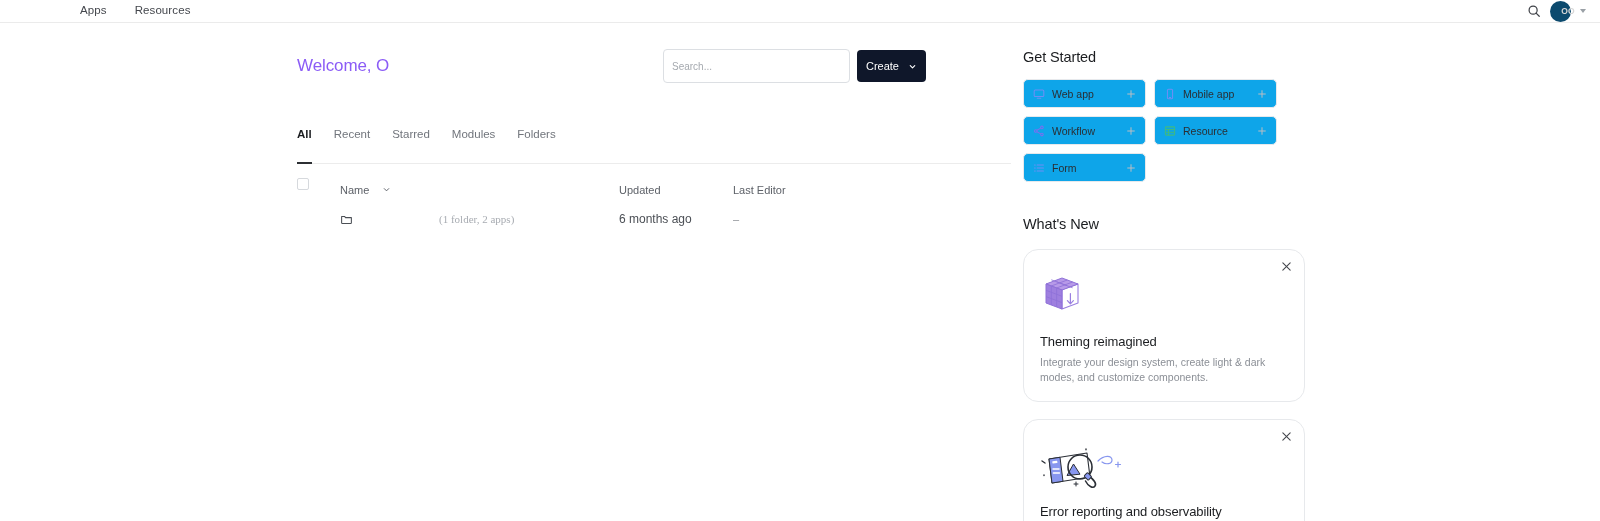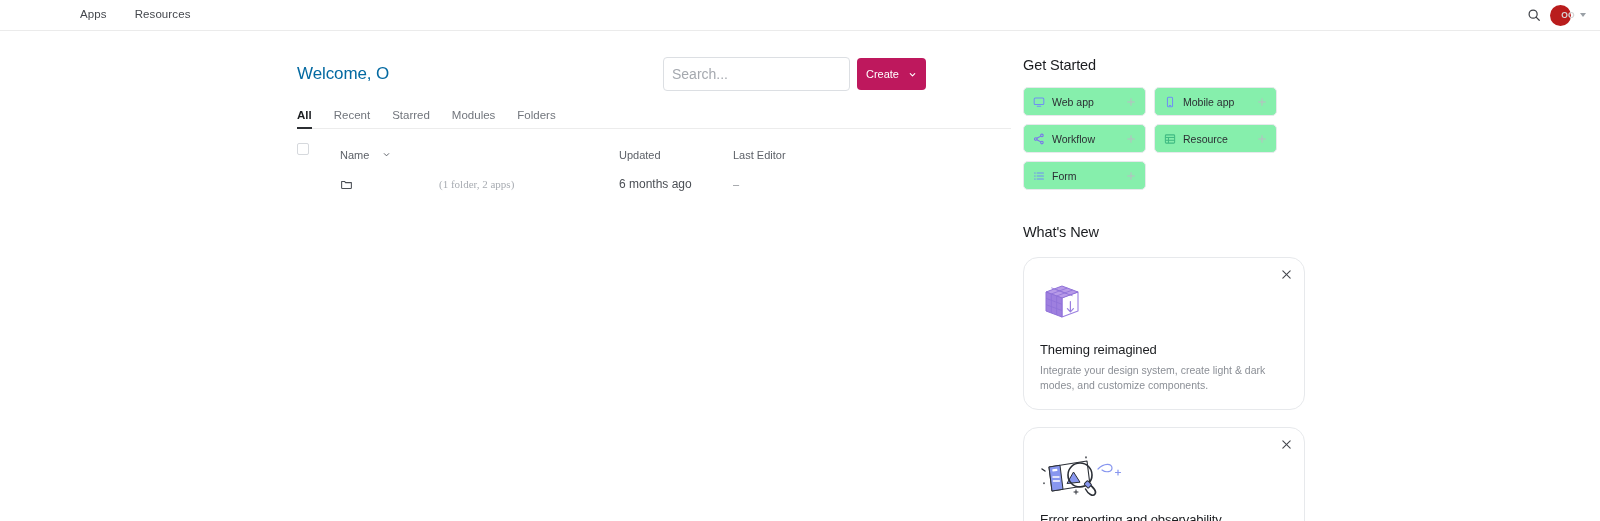--- a/index.html
+++ b/index.html
@@ -6,21 +6,21 @@
   html, body {
     width: 1600px; height: 521px;
     background: #ffffff;
     font-family: "Liberation Sans", sans-serif;
     color: #1f2937;
     overflow: hidden;
   }
 
   
   .topnav {
-    height: 31px;
+    height: 23px;
     border-bottom: 1px solid #ebebeb;
     display: flex;
     align-items: center;
     padding: 0 14px 0 80px;
     background: #fff;
     position: relative;
   }
   .nav-links { display: flex; align-items: center; gap: 28px; }
   .nav-link {
     font-size: 11.5px;
@@ -31,21 +31,21 @@
   }
   .nav-right {
     margin-left: auto;
     display: flex;
     align-items: center;
     gap: 9px;
   }
   .icon-search { width: 14px; height: 14px; display: block; color: #3f4248; cursor: pointer; }
   .avatar {
     width: 21px; height: 21px; border-radius: 50%;
-    background: #b91c1c;
+    background: #0c4a6e;
     color: #d6d6d6;
     font-size: 8.5px;
     font-weight: bold;
     letter-spacing: .2px;
     display: flex; align-items: center; justify-content: center;
     cursor: pointer;
     padding-left: 15px;
   }
   .caret-down {
     width: 0; height: 0;
@@ -61,40 +61,40 @@
   .side-col { width: 589px; padding-left: 12px; }
 
   
   .main-head {
     display: flex; align-items: center;
     padding-right: 85px;
   }
   .welcome {
     font-size: 17px;
     font-weight: 500;
-    color: #0369a1;
+    color: #8b5cf6;
     letter-spacing: -.1px;
     text-align: center;
   }
   .head-actions { margin-left: auto; display: flex; align-items: center; gap: 7px; }
   .search-box {
     width: 187px; height: 34px;
     border: 1px solid #dcdfe3;
     border-radius: 4px;
     background: #fff;
-    font-size: 14px;
+    font-size: 10px;
     color: #3f4248;
     padding: 0 8px;
     font-family: "Liberation Sans", sans-serif;
     outline: none;
   }
   .search-box::placeholder { color: #a5a9af; }
   .create-btn {
     height: 22px;
-    background: #be185d;
+    background: #0f172a;
     border: none;
     border-radius: 4px;
     color: #fff;
     font-size: 11px;
     padding: 16px 9px;
     display: flex; align-items: center; gap: 9px;
     cursor: pointer;
     font-family: "Liberation Sans", sans-serif;
   }
   .create-chev { width: 9px; height: 9px; display: block; }
@@ -103,25 +103,26 @@
   .tabs {
     display: flex; align-items: flex-end; gap: 22px;
     margin-top: 19px;
     border-bottom: 1px solid #ececec;
     padding-right: 85px;
     width: 714px;
   }
   .tab {
     font-size: 11.5px;
     color: #71757c;
-    padding-bottom: 5px;
+    padding-bottom: 21px;
     cursor: pointer;
     border-bottom: 2px solid transparent;
     margin-bottom: -1px;
     line-height: 1;
+    margin-top: 27px;
   }
   .tab.active { color: #1b1d20; font-weight: bold; border-bottom-color: #2c2f33; }
 
   
   .tbl { width: 714px; }
   .tbl-row { display: flex; align-items: center; height: 31px; }
   .tbl-head { height: 40px; }
   .col-check { width: 22px; flex: 0 0 22px; display: flex; align-items: center; }
   .checkbox {
     width: 12px; height: 12px;
@@ -158,21 +159,21 @@
     display: grid;
     grid-template-columns: 123px 123px;
     gap: 8px;
     margin-top: 14px;
     width: 254px;
   }
   .gs-card {
     height: 29px;
     border: 1px solid #e7e9ec;
     border-radius: 5px;
-    background: #86efac;
+    background: #0ea5e9;
     display: flex; align-items: center;
     padding: 0 9px;
     gap: 7px;
     cursor: pointer;
   }
   .gs-label { font-size: 10.5px; color: #2b2e33; white-space: nowrap; }
   .gs-plus { margin-left: auto; width: 10px; height: 10px; display: block; color: #b9bdc3; }
   .gs-icon { width: 12px; height: 12px; display: block; flex: 0 0 12px; }
 
   .whatsnew-title { margin-top: 34px; }

